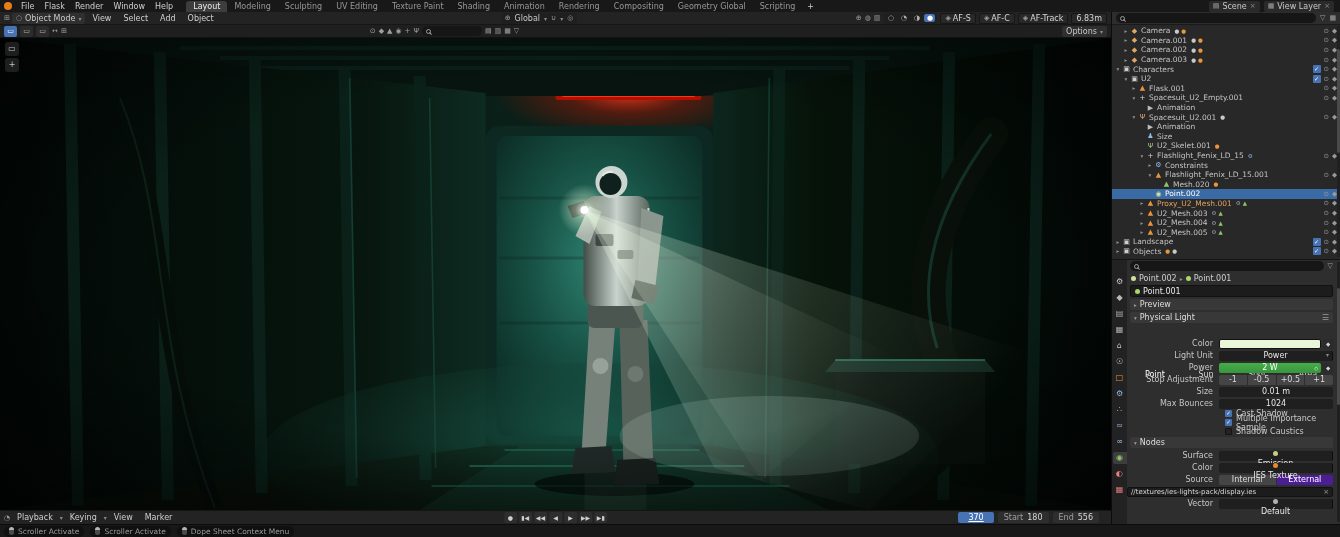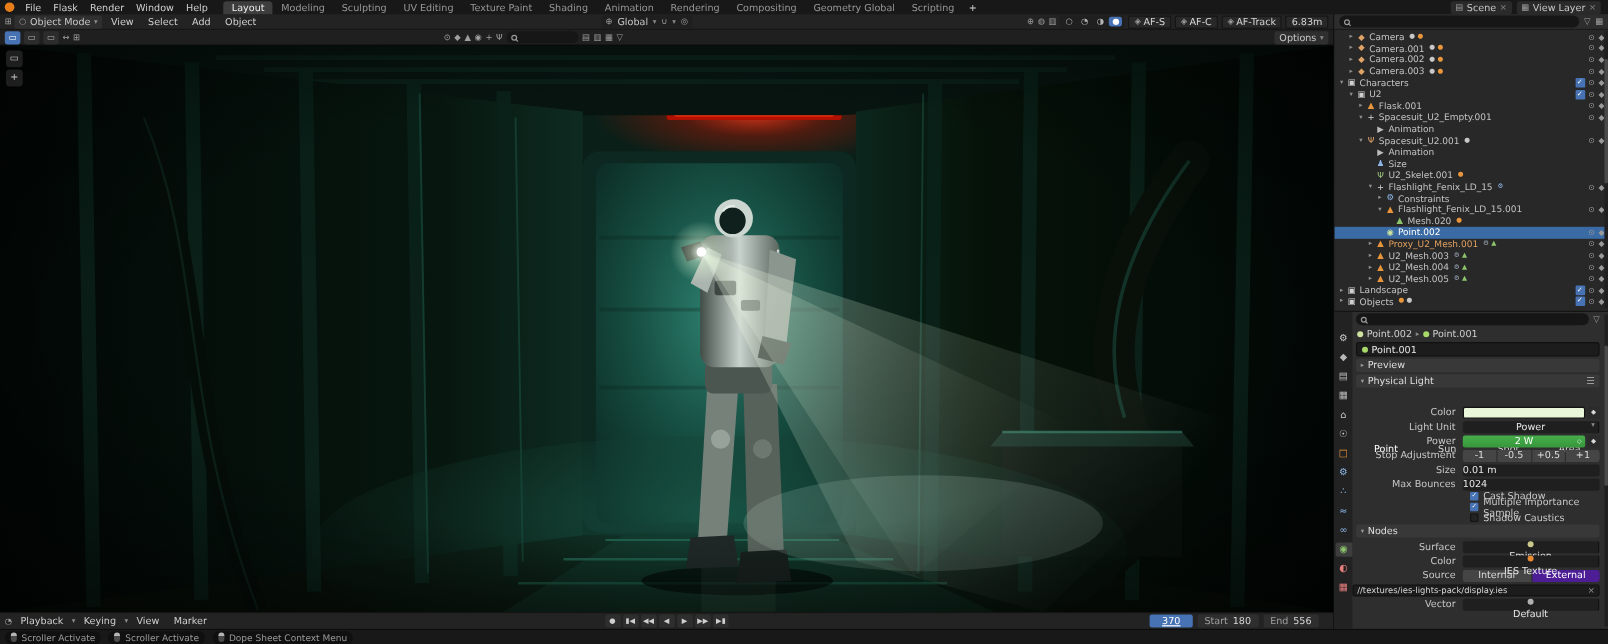--- a/index.html
+++ b/index.html
@@ -73,21 +73,21 @@
   .pbody{flex:1;display:flex;flex-direction:column;min-width:0;padding-right:4px;}
   .psearch{height:12px;display:flex;align-items:center;gap:4px;padding:1px 3px;}
   .psearch .searchbox{flex:1;}
   .pcrumb{height:12px;display:flex;align-items:center;gap:3px;padding:0 4px;color:#cfcfcf;}
   .pname{height:12px;margin:1px 3px;background:#1c1c1c;border:1px solid #111;border-radius:2px;display:flex;align-items:center;gap:3px;padding:0 4px;color:#e8e8e8;}
   .phead{height:11px;background:#383838;border-radius:2px;margin:1px 3px;display:flex;align-items:center;gap:3px;padding:0 4px;color:#dedede;}
   .phead .harrow{font-size:5.5px;color:#9a9a9a;}
   .phead .hmenu{margin-left:auto;color:#9a9a9a;}
   .prow{display:flex;align-items:center;height:11px;margin:1px 3px 0 0;}
   .plabel{width:92px;text-align:right;padding-right:6px;color:#c6c6c6;flex:0 0 auto;}
-  .pfield{flex:1;background:#1f1f1f;border-radius:2px;height:10px;display:flex;align-items:center;justify-content:flex-start;color:#e6e6e6;position:relative;}
+  .pfield{flex:1;background:#1f1f1f;border-radius:2px;height:10px;display:flex;align-items:center;justify-content:center;color:#e6e6e6;position:relative;}
   .pfield.left{justify-content:flex-start;padding:0 4px;gap:3px;}
   .pfield .car{position:absolute;right:3px;}
   .kfbtn{width:10px;height:10px;margin-left:2px;background:#2b2b2b;border-radius:2px;color:#d8d8d8;font-size:5.5px;text-align:center;line-height:10px;flex:0 0 auto;}
   .swatch{flex:1;height:10px;border-radius:2px;background:#e9f6da;border:1px solid #111;}
   .powerbar{flex:1;height:10px;border-radius:2px;background:linear-gradient(#46ae4a,#37963c);color:#fff;display:flex;align-items:center;justify-content:center;position:relative;}
   .powerbar .dia{position:absolute;right:3px;font-size:5px;color:#eaffea;}
   .seg{display:flex;flex:1;gap:1px;}
   .seg span{flex:1;background:#454545;text-align:center;height:10px;line-height:10px;color:#dcdcdc;}
   .seg span:first-child{border-radius:2px 0 0 2px;}
   .seg span:last-child{border-radius:0 2px 2px 0;}

